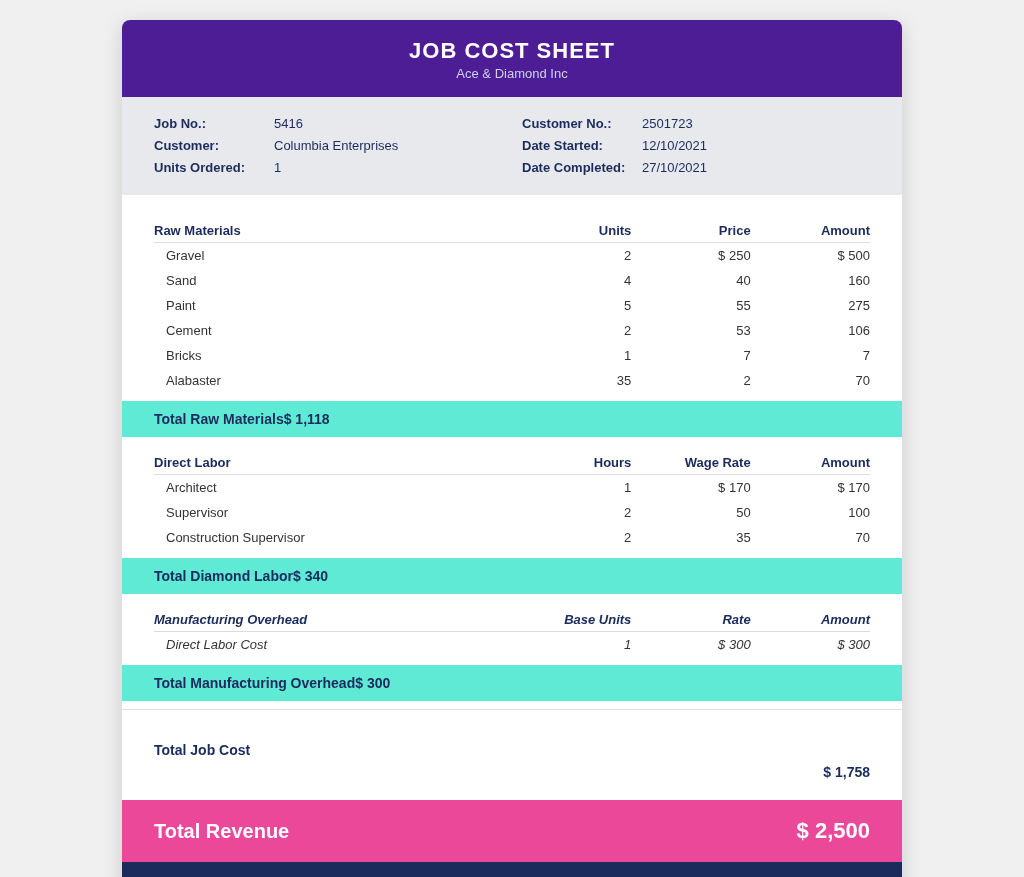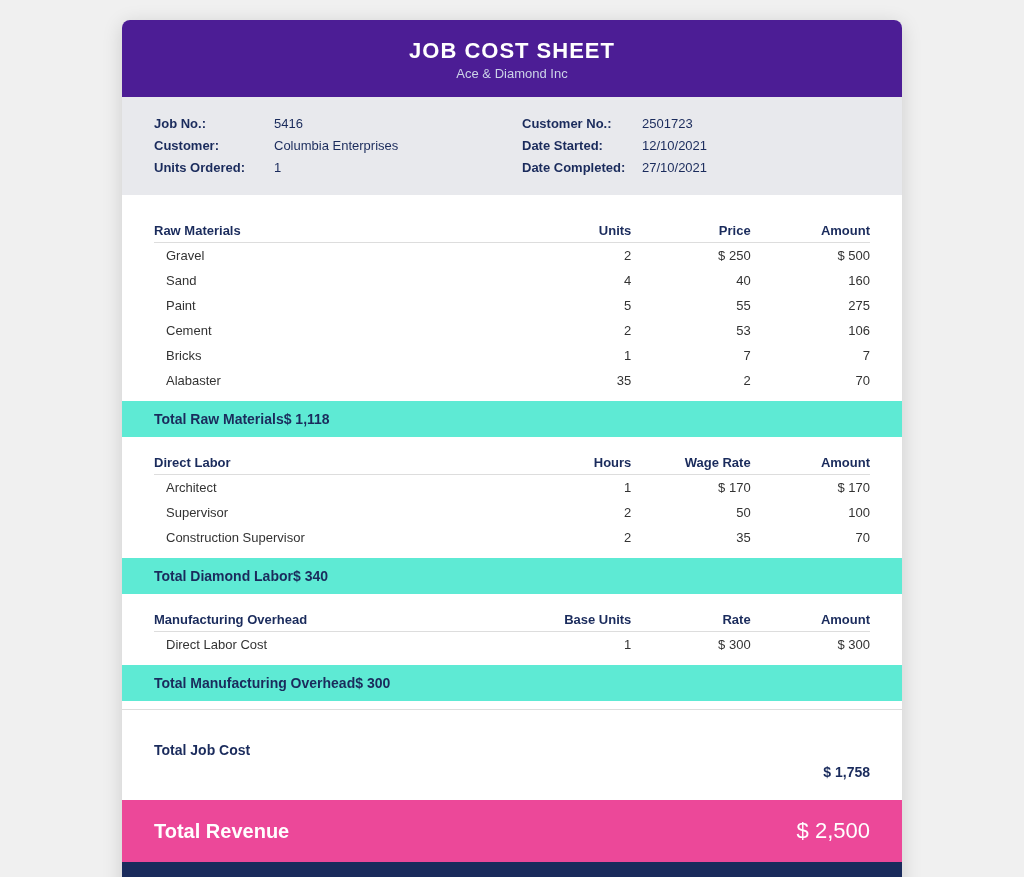--- a/index.html
+++ b/index.html
@@ -63,21 +63,21 @@
     .section {
       margin-top: 10px;
     }
     .section-header-row {
       display: grid;
       padding: 8px 0 4px;
       border-bottom: 1px solid #ddd;
     }
     .raw-materials-grid { grid-template-columns: 3fr 1fr 1fr 1fr; }
     .direct-labor-grid { grid-template-columns: 3fr 1fr 1fr 1fr; }
-    .mfg-overhead-grid { grid-template-columns: 3fr 1fr 1fr 1fr; }
+    .mfg-overhead-grid { grid-template-columns: 3fr 1fr 1fr 1fr; font-style: italic; }
 
     .section-title {
       font-size: 14px;
       font-weight: 700;
       color: #1a2b5c;
     }
     .col-header {
       font-size: 13px;
       font-weight: 700;
       color: #1a2b5c;
@@ -136,21 +136,21 @@
       align-items: center;
       margin-top: 10px;
     }
     .total-revenue-label {
       font-size: 20px;
       font-weight: 700;
       color: white;
     }
     .total-revenue-value {
       font-size: 22px;
-      font-weight: 400;
+      font-weight: 700;
       color: white;
     }
     .footer {
       background: #1a2b5c;
       padding: 14px 20px;
       display: flex;
       justify-content: center;
       align-items: center;
       gap: 10px;
     }

